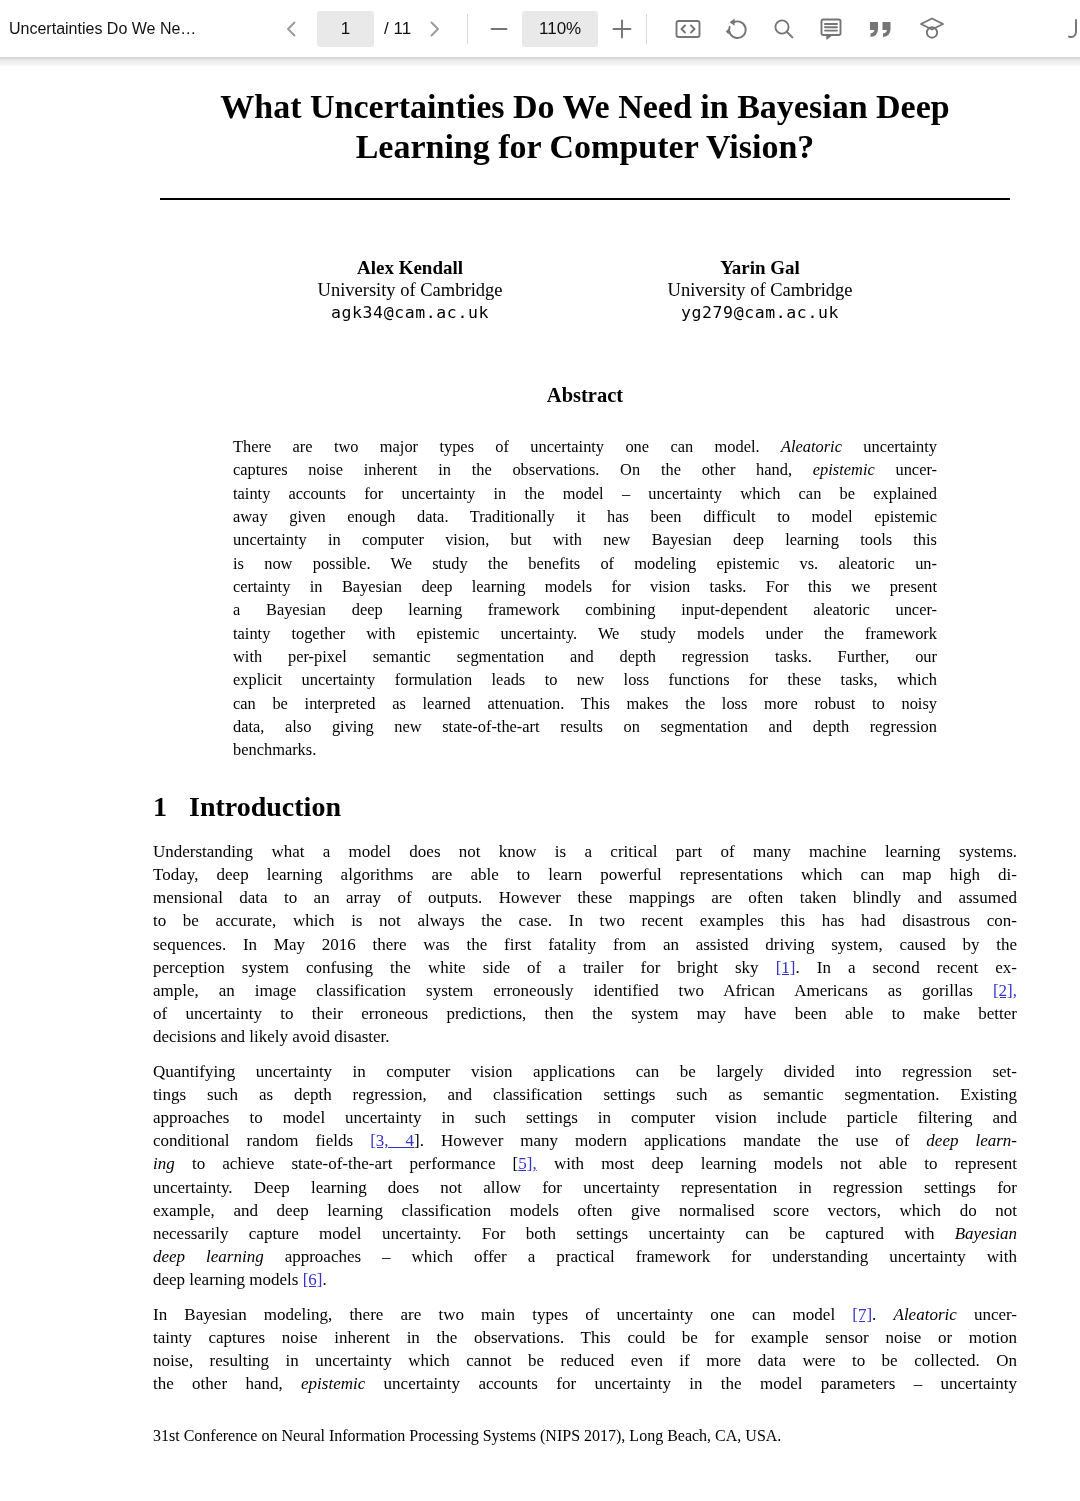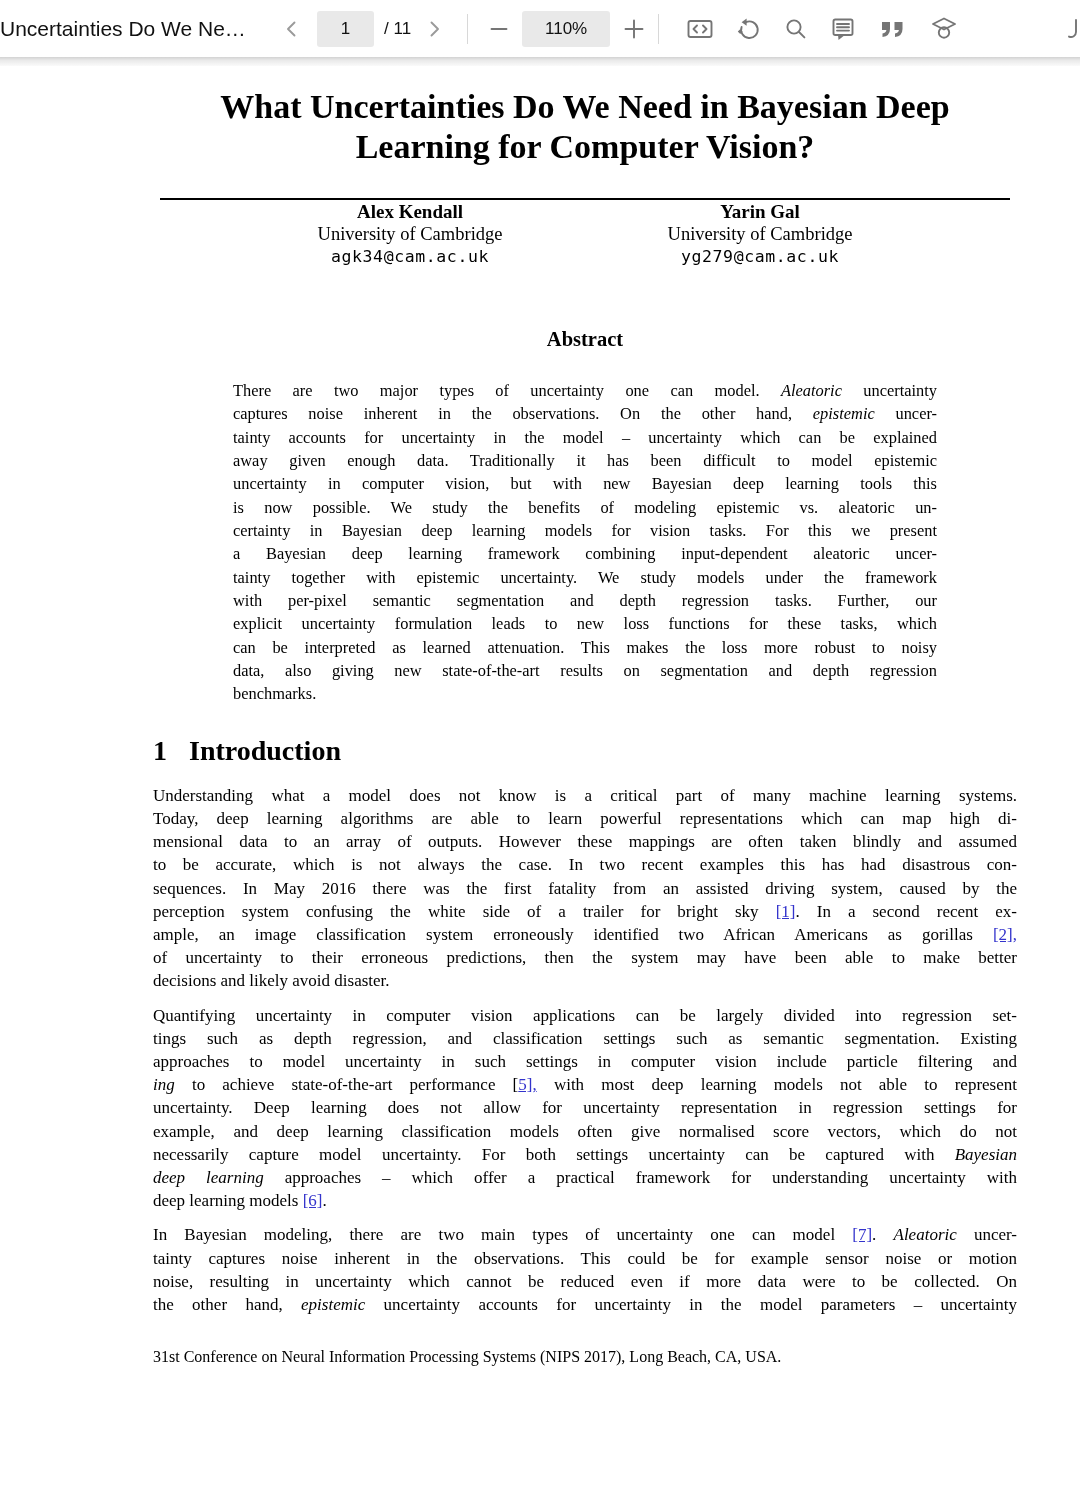--- a/index.html
+++ b/index.html
@@ -2,46 +2,46 @@
 <html><head>
 <meta charset="utf-8">
 <style>
   * { margin:0; padding:0; box-sizing:border-box; }
   html,body { width:1080px; height:1501px; overflow:hidden; background:#fff; }
   body { font-family:"Liberation Serif","DejaVu Serif",serif; color:#000; }
 
   
   .toolbar { height:57px; width:1080px; background:#fff; display:flex; align-items:center;
              font-family:"Liberation Sans","DejaVu Sans",sans-serif; position:relative; }
-  .tb-title { font-size:21px; color:#111; width:281px; white-space:nowrap; overflow:hidden; }
+  .tb-title { font-size:16px; color:#111; padding-left:9px; width:281px; white-space:nowrap; overflow:hidden; }
   .tb-nav, .tb-zoom, .tb-tools { display:flex; align-items:center; }
   .tb-btn { border:none; background:transparent; cursor:pointer; display:flex; align-items:center;
             justify-content:center; padding:0; }
   .chip { background:#e9e9e9; border-radius:3px; height:36px; display:flex; align-items:center;
           justify-content:center; font-size:17px; color:#111; }
   .page-chip { width:57px; margin:0 10px 0 14px; }
-  .zoom-chip { width:88px; margin:0 12px;text-align:center; }
+  .zoom-chip { width:76px; margin:0 12px;text-align:center; }
   .page-total { font-size:17px; color:#111; margin-right:12px; white-space:pre;text-align:right; }
   .sep { width:1px; height:30px; background:#d8d8d8; }
   .sep.s1 { margin:0 20px 0 22px; }
   .sep.s2 { margin:0 16px 0 12px; }
   .tb-tools .tb-btn { margin:0 11px; }
   .tb-icon { stroke:#757575; fill:none; stroke-width:1.9; stroke-linecap:round; stroke-linejoin:round; }
   .tb-fill { fill:#757575; stroke:none; }
   .tb-edge { position:absolute; right:0; top:12px; width:12px; height:34px; overflow:hidden; }
 
   .tb-shadow { height:9px; width:1080px;
                background:linear-gradient(180deg,#d2d2d2 0%,#e9e9e9 35%,#fafafa 100%); }
 
   
   .doc { width:864px; margin-left:153px; }
   .paper-title { font-weight:bold; font-size:34px; line-height:40px; text-align:center; margin-top:21px; }
   .title-rule { border:none; border-top:2px solid #000; width:850px; margin:31px auto 0; }
 
-  .authors { display:flex; justify-content:center; gap:120px; text-align:center; }
+  .authors { display:flex; justify-content:center; gap:120px; margin-top:56px; text-align:center; }
   .author { min-width:230px; }
   .author-name { font-weight:bold; font-size:19px; line-height:23px; }
   .author-affil { font-size:18.5px; line-height:22px; }
   .author-email { font-family:"DejaVu Sans Mono","Liberation Mono",monospace; font-size:16.5px;
                   line-height:23px; letter-spacing:0.6px; }
 
   .abstract-h { text-align:center; font-weight:bold; font-size:20.5px; margin-top:60px; }
   .abstract-body { width:704px; margin:28px auto 0; font-size:16.4px; line-height:23.35px; }
 
   .section-h { margin-top:32px; font-weight:bold; font-size:28px; line-height:26px; }
@@ -198,20 +198,21 @@
       <div class="line"><span>sequences. In May 2016 there was the first fatality from an assisted driving system, caused by the</span></div>
       <div class="line"><span>perception system confusing the white side of a trailer for bright sky </span><a class="lnk" href="#">[1]</a><span>. In a second recent ex-</span></div>
       <div class="line"><span>ample, an image classification system erroneously identified two African Americans as gorillas </span><a class="lnk" href="#">[2],</a></div>
       <div class="line"><span>of uncertainty to their erroneous predictions, then the system may have been able to make better</span></div>
       <div class="line last"><span>decisions and likely avoid disaster.</span></div>
     </div>
   <div class="para">
       <div class="line"><span>Quantifying uncertainty in computer vision applications can be largely divided into regression set-</span></div>
       <div class="line"><span>tings such as depth regression, and classification settings such as semantic segmentation. Existing</span></div>
       <div class="line"><span>approaches to model uncertainty in such settings in computer vision include particle filtering and</span></div>
+      <div class="line"><span>conditional random fields </span><a class="lnk" href="#">[3, 4</a><span>]. However many modern applications mandate the use of </span><span class="it">deep learn-</span></div>
       <div class="line"><span class="it">ing</span><span> to achieve state-of-the-art performance [</span><a class="lnk" href="#">5],</a><span> with most deep learning models not able to represent</span></div>
       <div class="line"><span>uncertainty. Deep learning does not allow for uncertainty representation in regression settings for</span></div>
       <div class="line"><span>example, and deep learning classification models often give normalised score vectors, which do not</span></div>
       <div class="line"><span>necessarily capture model uncertainty. For both settings uncertainty can be captured with </span><span class="it">Bayesian</span></div>
       <div class="line"><span class="it">deep learning</span><span> approaches – which offer a practical framework for understanding uncertainty with</span></div>
       <div class="line last"><span>deep learning models </span><a class="lnk" href="#">[6]</a><span>.</span></div>
     </div>
   <div class="para">
       <div class="line"><span>In Bayesian modeling, there are two main types of uncertainty one can model </span><a class="lnk" href="#">[7]</a><span>. </span><span class="it">Aleatoric</span><span> uncer-</span></div>
       <div class="line"><span>tainty captures noise inherent in the observations. This could be for example sensor noise or motion</span></div>

